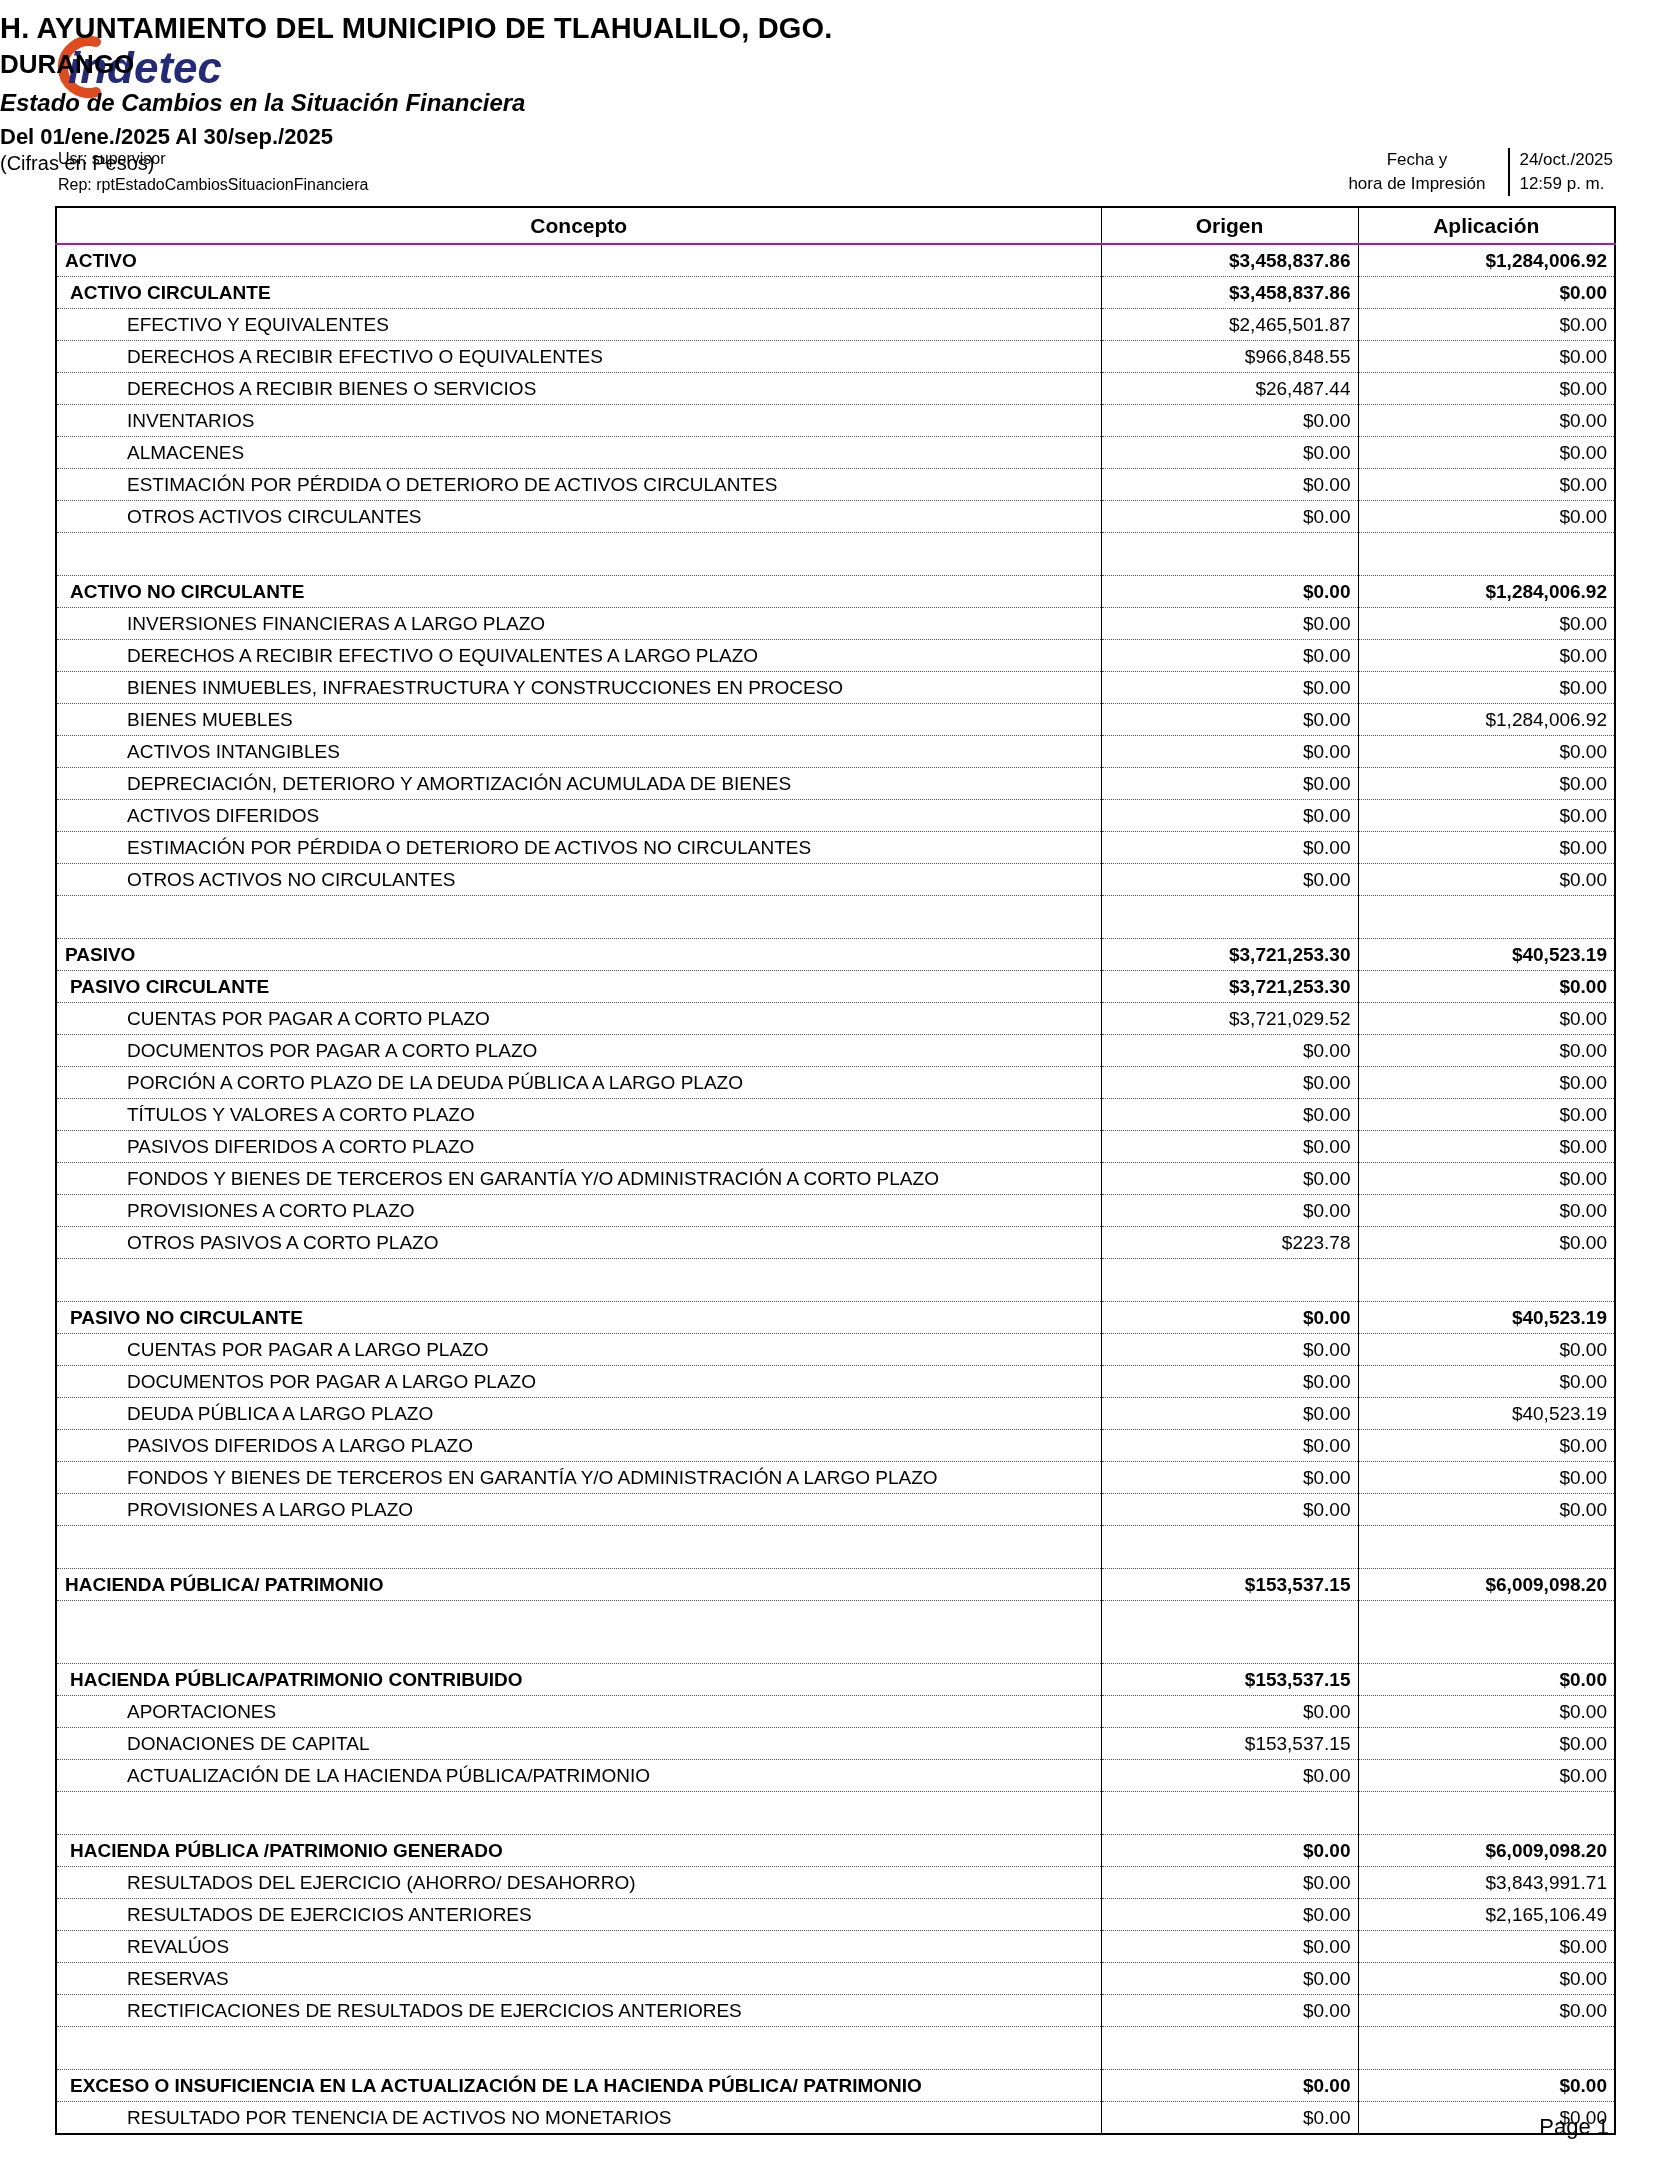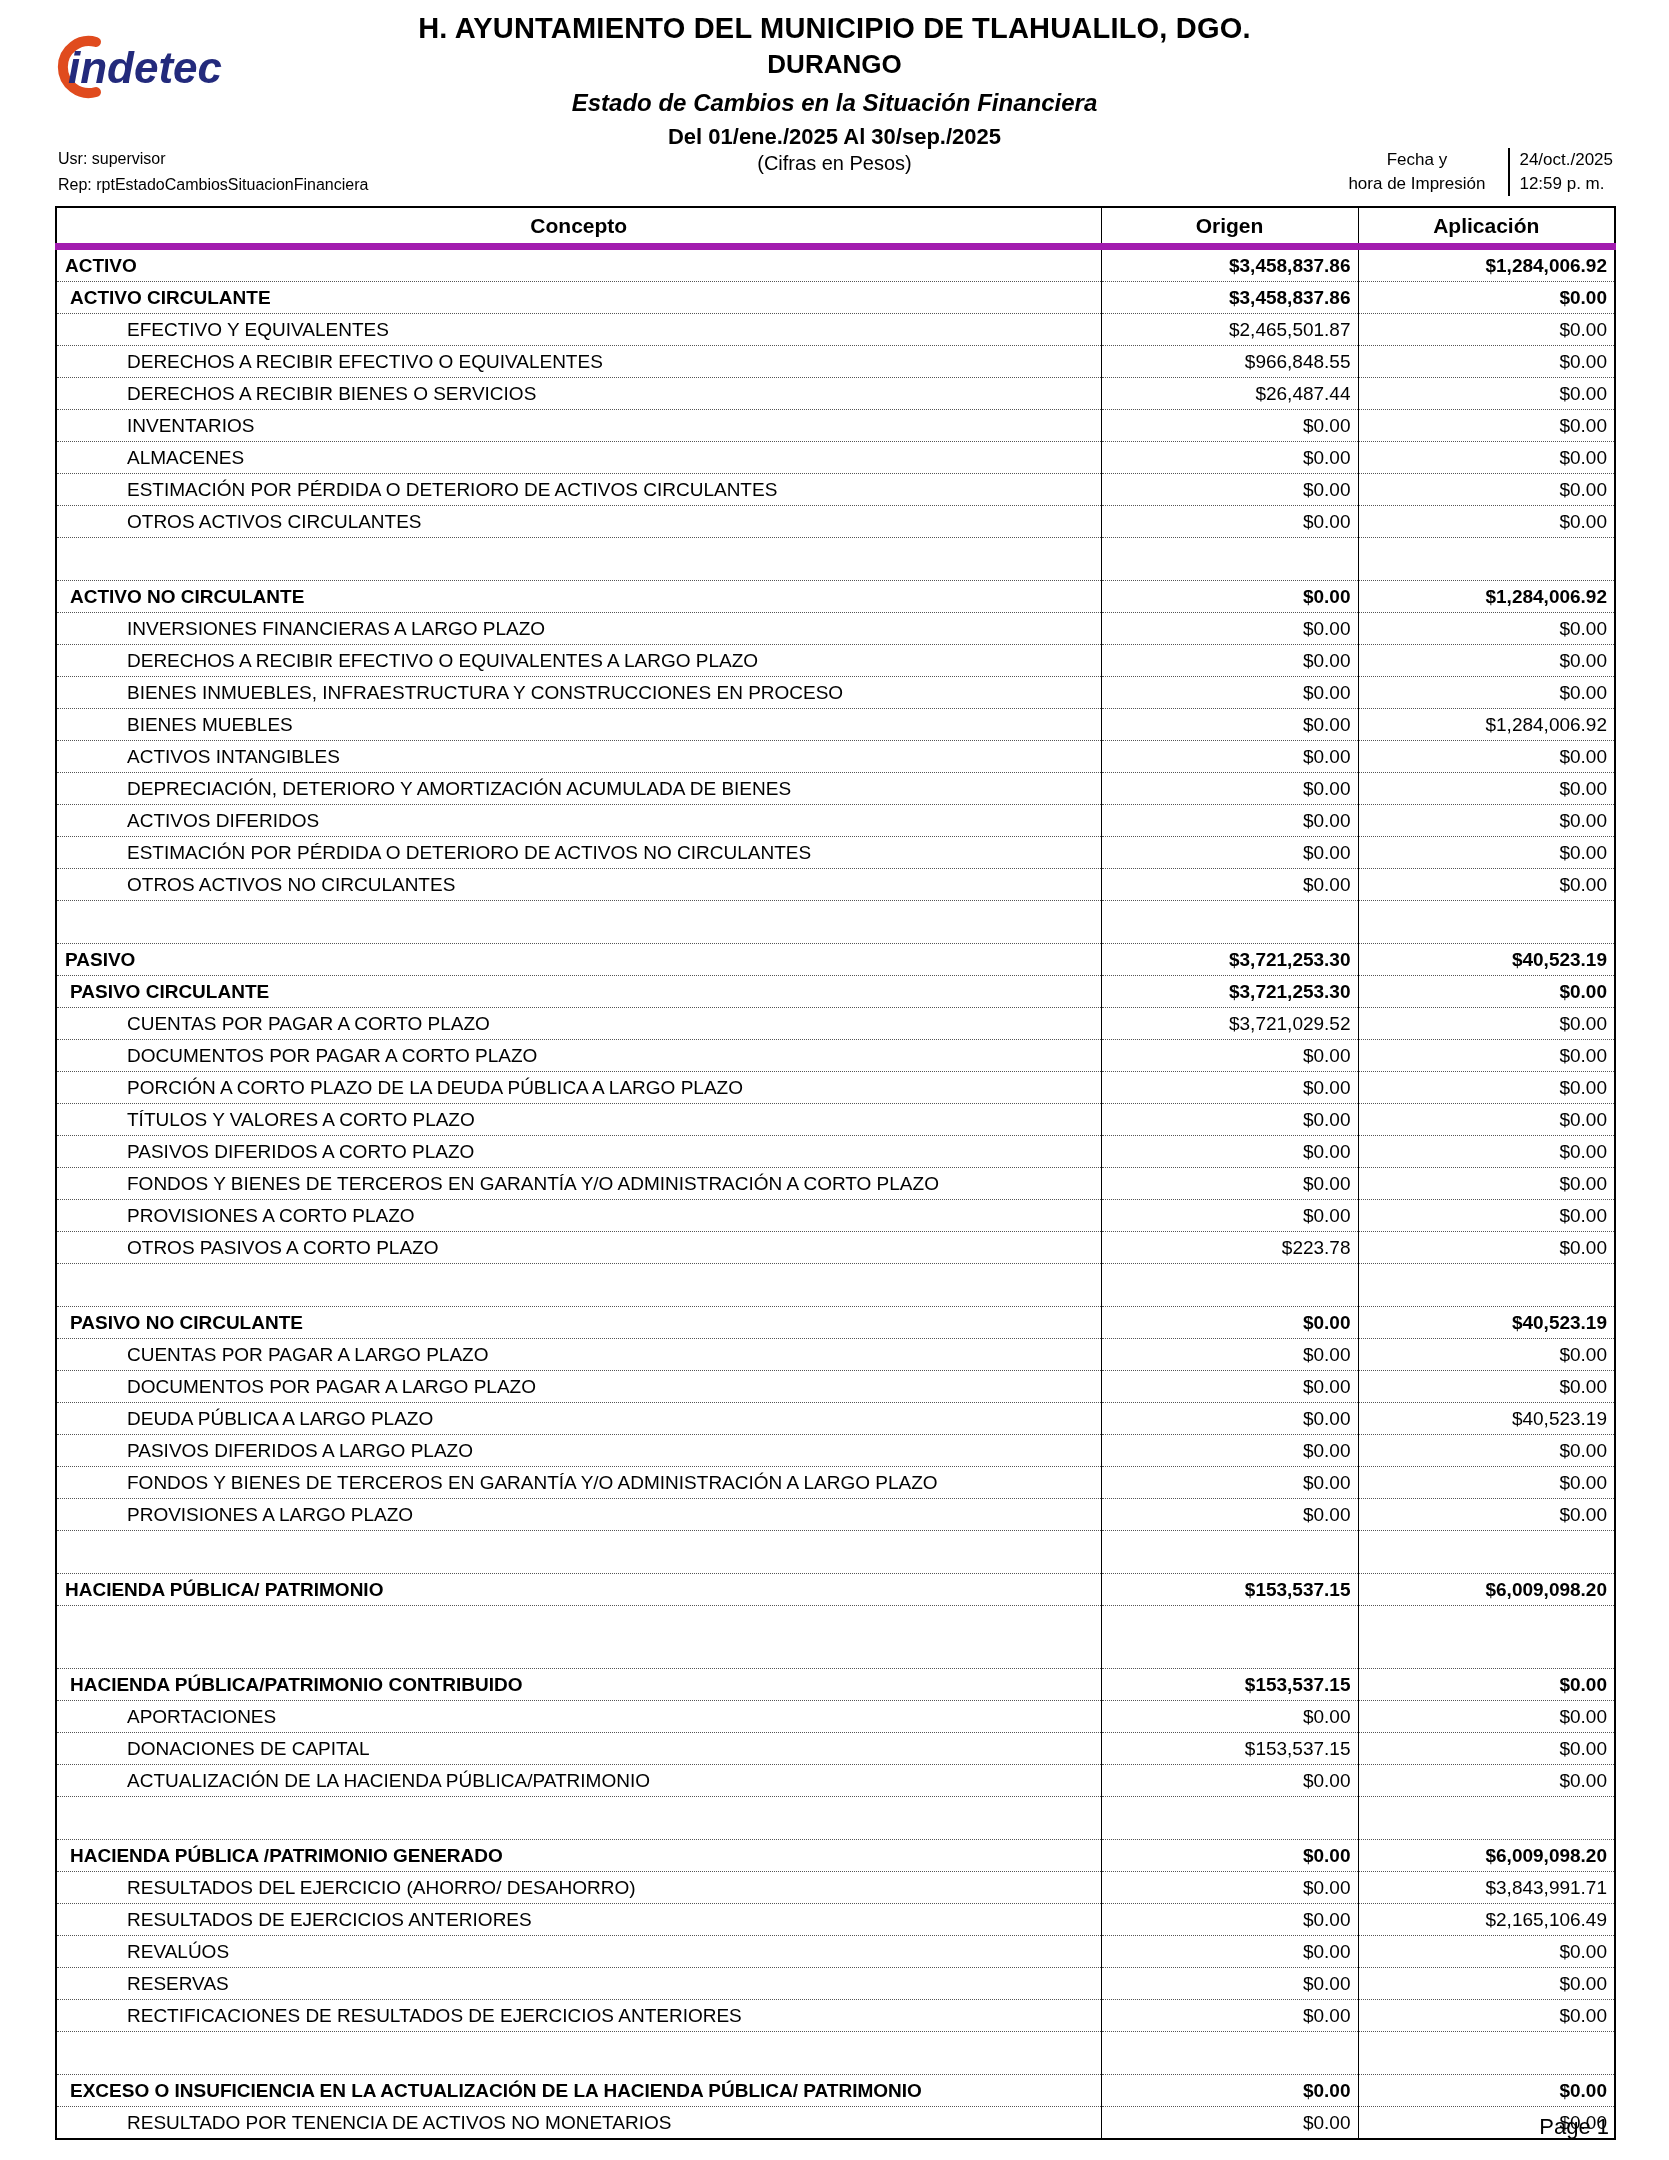--- a/index.html
+++ b/index.html
@@ -7,21 +7,21 @@
     width:1669px;height:2160px;
     font-family:"Liberation Sans", sans-serif;
     color:#000;
     -webkit-font-smoothing:antialiased;
   }
   .page{position:relative;width:1669px;height:2160px;overflow:hidden;background:#fff;}
 
   
   .header{position:relative;height:206px;}
   .logo{position:absolute;left:46px;top:26px;}
-  .titles{position:absolute;left:0;right:0;top:12px;text-align:center;line-height:1.15;}
+  .titles{position:absolute;left:0;right:0;top:12px;text-align:left;line-height:1.15;}
   .t1{font-size:29px;font-weight:bold;letter-spacing:.2px;}
   .t2{font-size:26px;font-weight:bold;margin-top:5px;}
   .t3{font-size:24px;font-weight:bold;margin-top:9px;font-style:italic;}
   .t4{font-size:22px;font-weight:bold;margin-top:7px;}
   .t5{font-size:20px;font-weight:normal;margin-top:3px;}
   .meta-left{position:absolute;left:58px;top:146px;font-size:16px;line-height:1.65;}
   .meta-right{position:absolute;right:56px;top:148px;font-size:17px;display:flex;line-height:1.4;}
   .meta-right .labels{text-align:center;padding-right:23px;}
   .meta-right .values{border-left:2px solid #000;padding-left:9px;}
 
@@ -32,21 +32,21 @@
     width:1559px;
     table-layout:fixed;
     font-size:19px;
     border:2px solid #000;
   }
   col.c-concept{width:1045px;}
   col.c-num{width:257px;}
   .fin th{
     font-size:21px;font-weight:bold;text-align:center;
     padding:6px 4px 5px;
-    border-bottom:7px solid #a21caf;
+    border-bottom:2px solid #a21caf;
   }
   .fin th + th, .fin td + td{border-left:1px solid #000;}
   .fin td{
     border-bottom:1px dotted #555;
     padding:5px 7px 4px;
     white-space:nowrap;overflow:hidden;
     vertical-align:middle;
   }
   .fin td.num{text-align:right;}
   .fin td.i0{padding-left:8px;}

